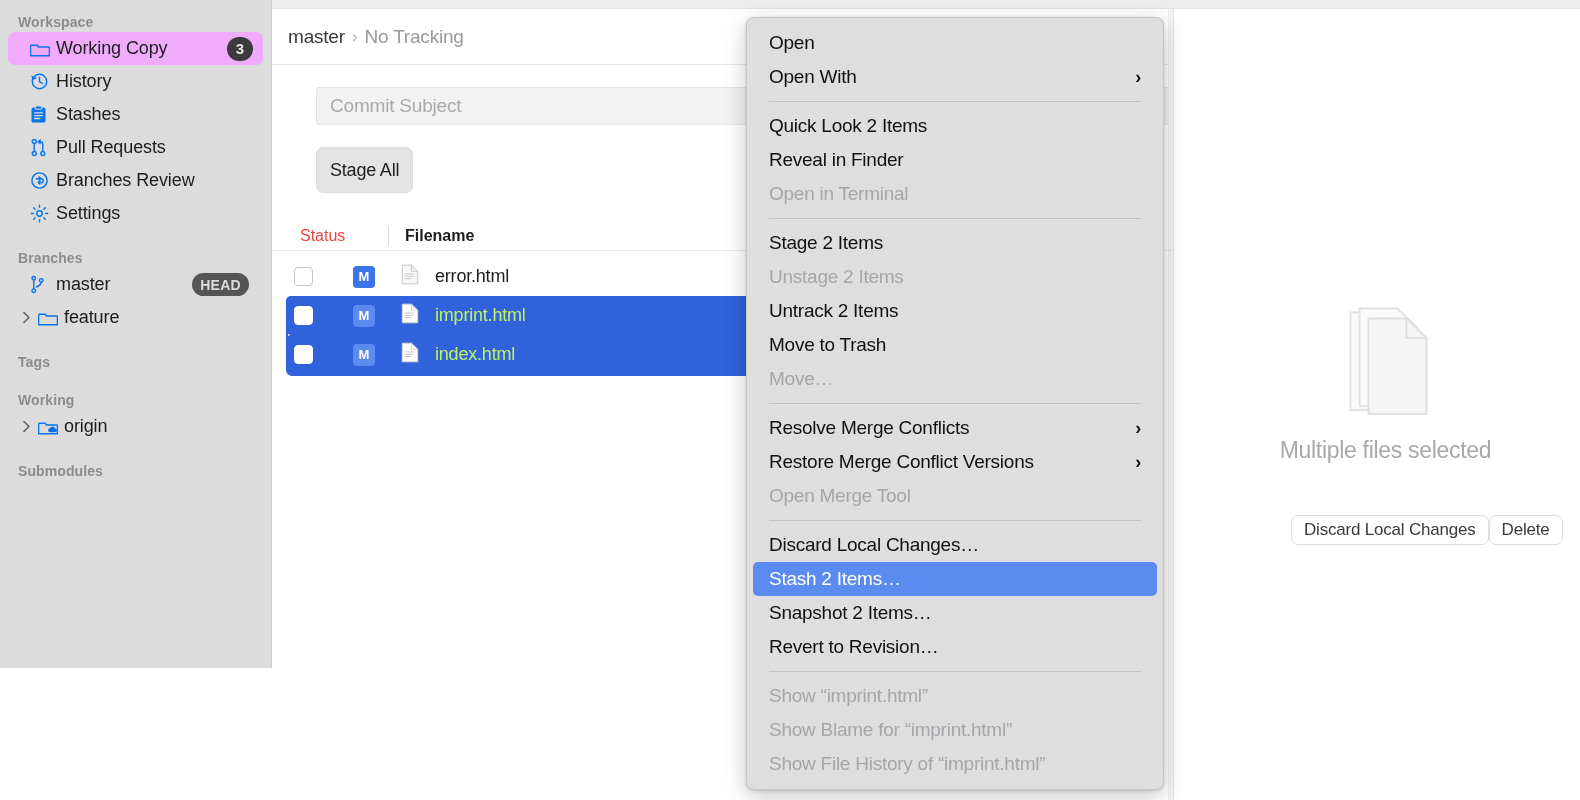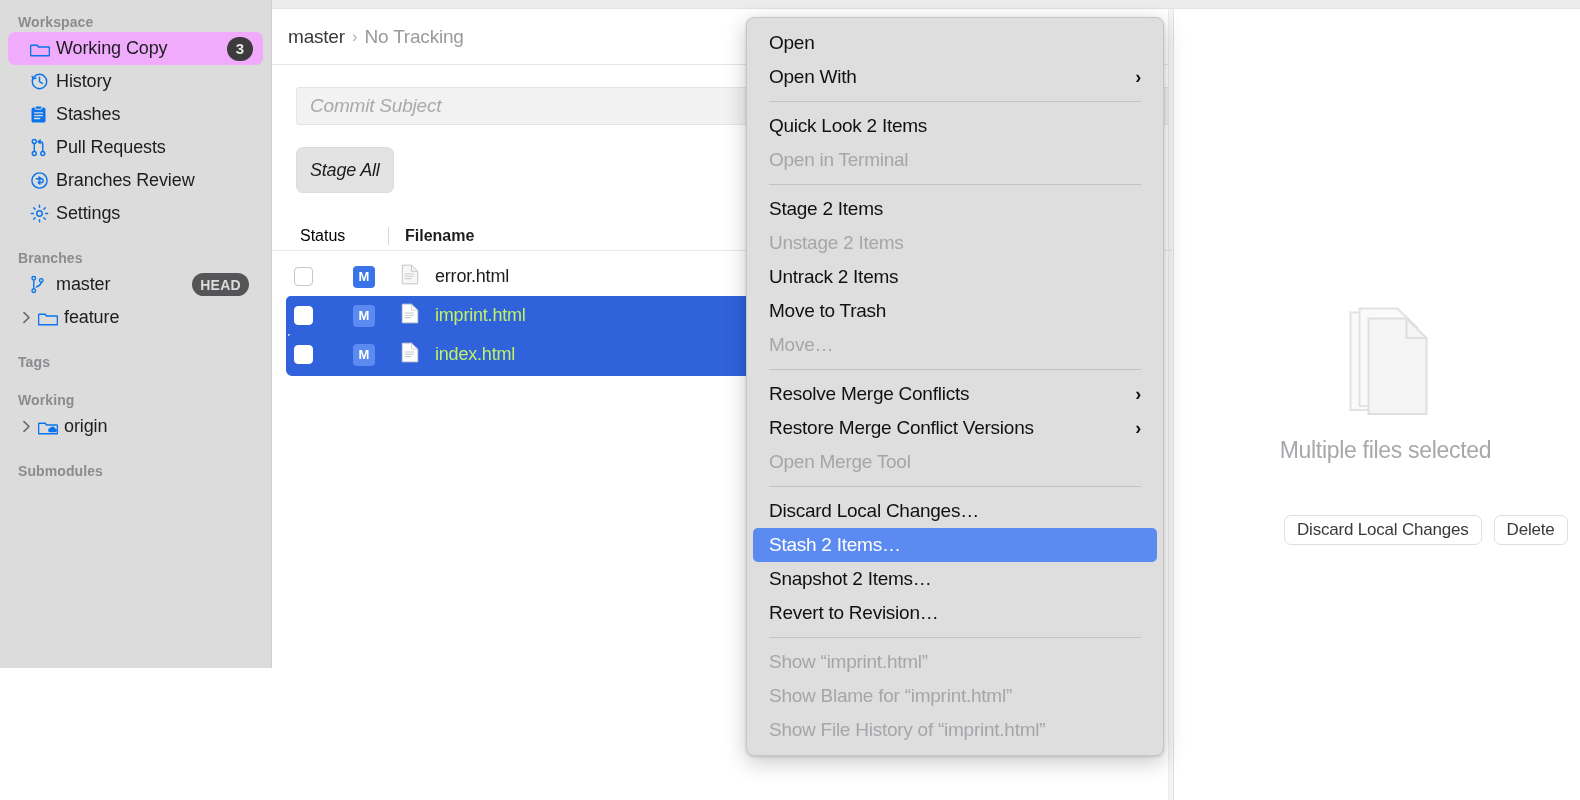--- a/index.html
+++ b/index.html
@@ -76,21 +76,21 @@
     width: 901px; height: 791px; background: #ffffff;
   }
   .breadcrumb-bar {
     height: 56px; border-bottom: 1px solid #e6e6e6;
     display: flex; align-items: center; padding-left: 16px;
   }
   .bc-current { font-size: 19px; color: #3a3a3c; letter-spacing: -0.2px; }
   .bc-sep { font-size: 17px; color: #b4b4b6; margin: 0 7px; }
   .bc-tracking { font-size: 19px; color: #9a9a9e; letter-spacing: -0.2px; }
 
-  .commit-area { padding: 22px 16px 0 24px; font-style: italic; }
+  .commit-area { padding: 22px 16px 0 44px; }
   .commit-subject {
     height: 38px; background: #f2f2f2;
     border: 1px solid #e4e4e4; border-radius: 3px;
     display: flex; align-items: center; padding-left: 13px;
     width: 890px;
   }
   .commit-subject span { font-size: 19px; color: #aaaaae; letter-spacing: -0.2px; }
 
   .btn-row { margin-top: 22px; }
   .stage-all {
@@ -99,21 +99,21 @@
     background: #e3e3e3; border: 1px solid #dcdcdc;
     font-size: 18px; color: #1d1d1f; letter-spacing: -0.2px;
   }
 
   .col-headers {
     margin-top: 28px; height: 30px;
     display: flex; align-items: center;
     border-bottom: 1px solid #e9e9e9;
     padding-left: 28px;
   }
-  .col-status { font-size: 16px; color: #000000; width: 88px; }
+  .col-status { font-size: 16px; color: #ef4444; width: 88px; }
   .col-sep { width: 1px; height: 18px; background: #d8d8d8; margin-right: 16px; }
   .col-filename { font-size: 16px; color: #1d1d1f; font-weight: bold; }
 
   .file-list { position: relative; margin-top: 6px; }
   .file-row {
     display: flex; align-items: center;
     height: 39px; margin: 0 18px 0 14px; padding-left: 8px;
     border-radius: 5px;
   }
   .file-row.selected { background: #2f62db; }
@@ -149,22 +149,22 @@
     border-left: 1px solid #e2e2e2;
   }
   .empty-state {
     position: absolute; left: 8px; top: 296px; width: 407px;
     display: flex; flex-direction: column; align-items: center;
   }
   .empty-label {
     font-size: 23px; color: #a8a8ac; letter-spacing: -0.3px; margin-top: 16px;
   }
   .action-row {
-    position: absolute; left: 110px; top: 506px;
-    display: flex; gap: 12px;
+    position: absolute; left: 117px; top: 506px;
+    display: flex; 
   }
   .pill-btn {
     height: 30px; padding: 0 12px; border-radius: 7px;
     background: #ffffff; border: 1px solid #dedede;
     font-size: 17px; color: #3a3a3c; letter-spacing: -0.2px;
     display: flex; align-items: center; justify-content: center;
     white-space: nowrap;
   }
 
   
@@ -444,20 +444,21 @@
     <div class="ctx-item">Open</div>
 
     <div class="ctx-item">
       <span>Open With</span>
       <span class="ctx-arrow">›</span>
     </div>
 
     <div class="ctx-sep"></div>
 
     <div class="ctx-item">Quick Look 2 Items</div>
+    <div class="ctx-item">Reveal in Finder</div>
     <div class="ctx-item disabled">Open in Terminal</div>
 
     <div class="ctx-sep"></div>
 
     <div class="ctx-item">Stage 2 Items</div>
     <div class="ctx-item disabled">Unstage 2 Items</div>
     <div class="ctx-item">Untrack 2 Items</div>
     <div class="ctx-item">Move to Trash</div>
     <div class="ctx-item disabled">Move…</div>
 

